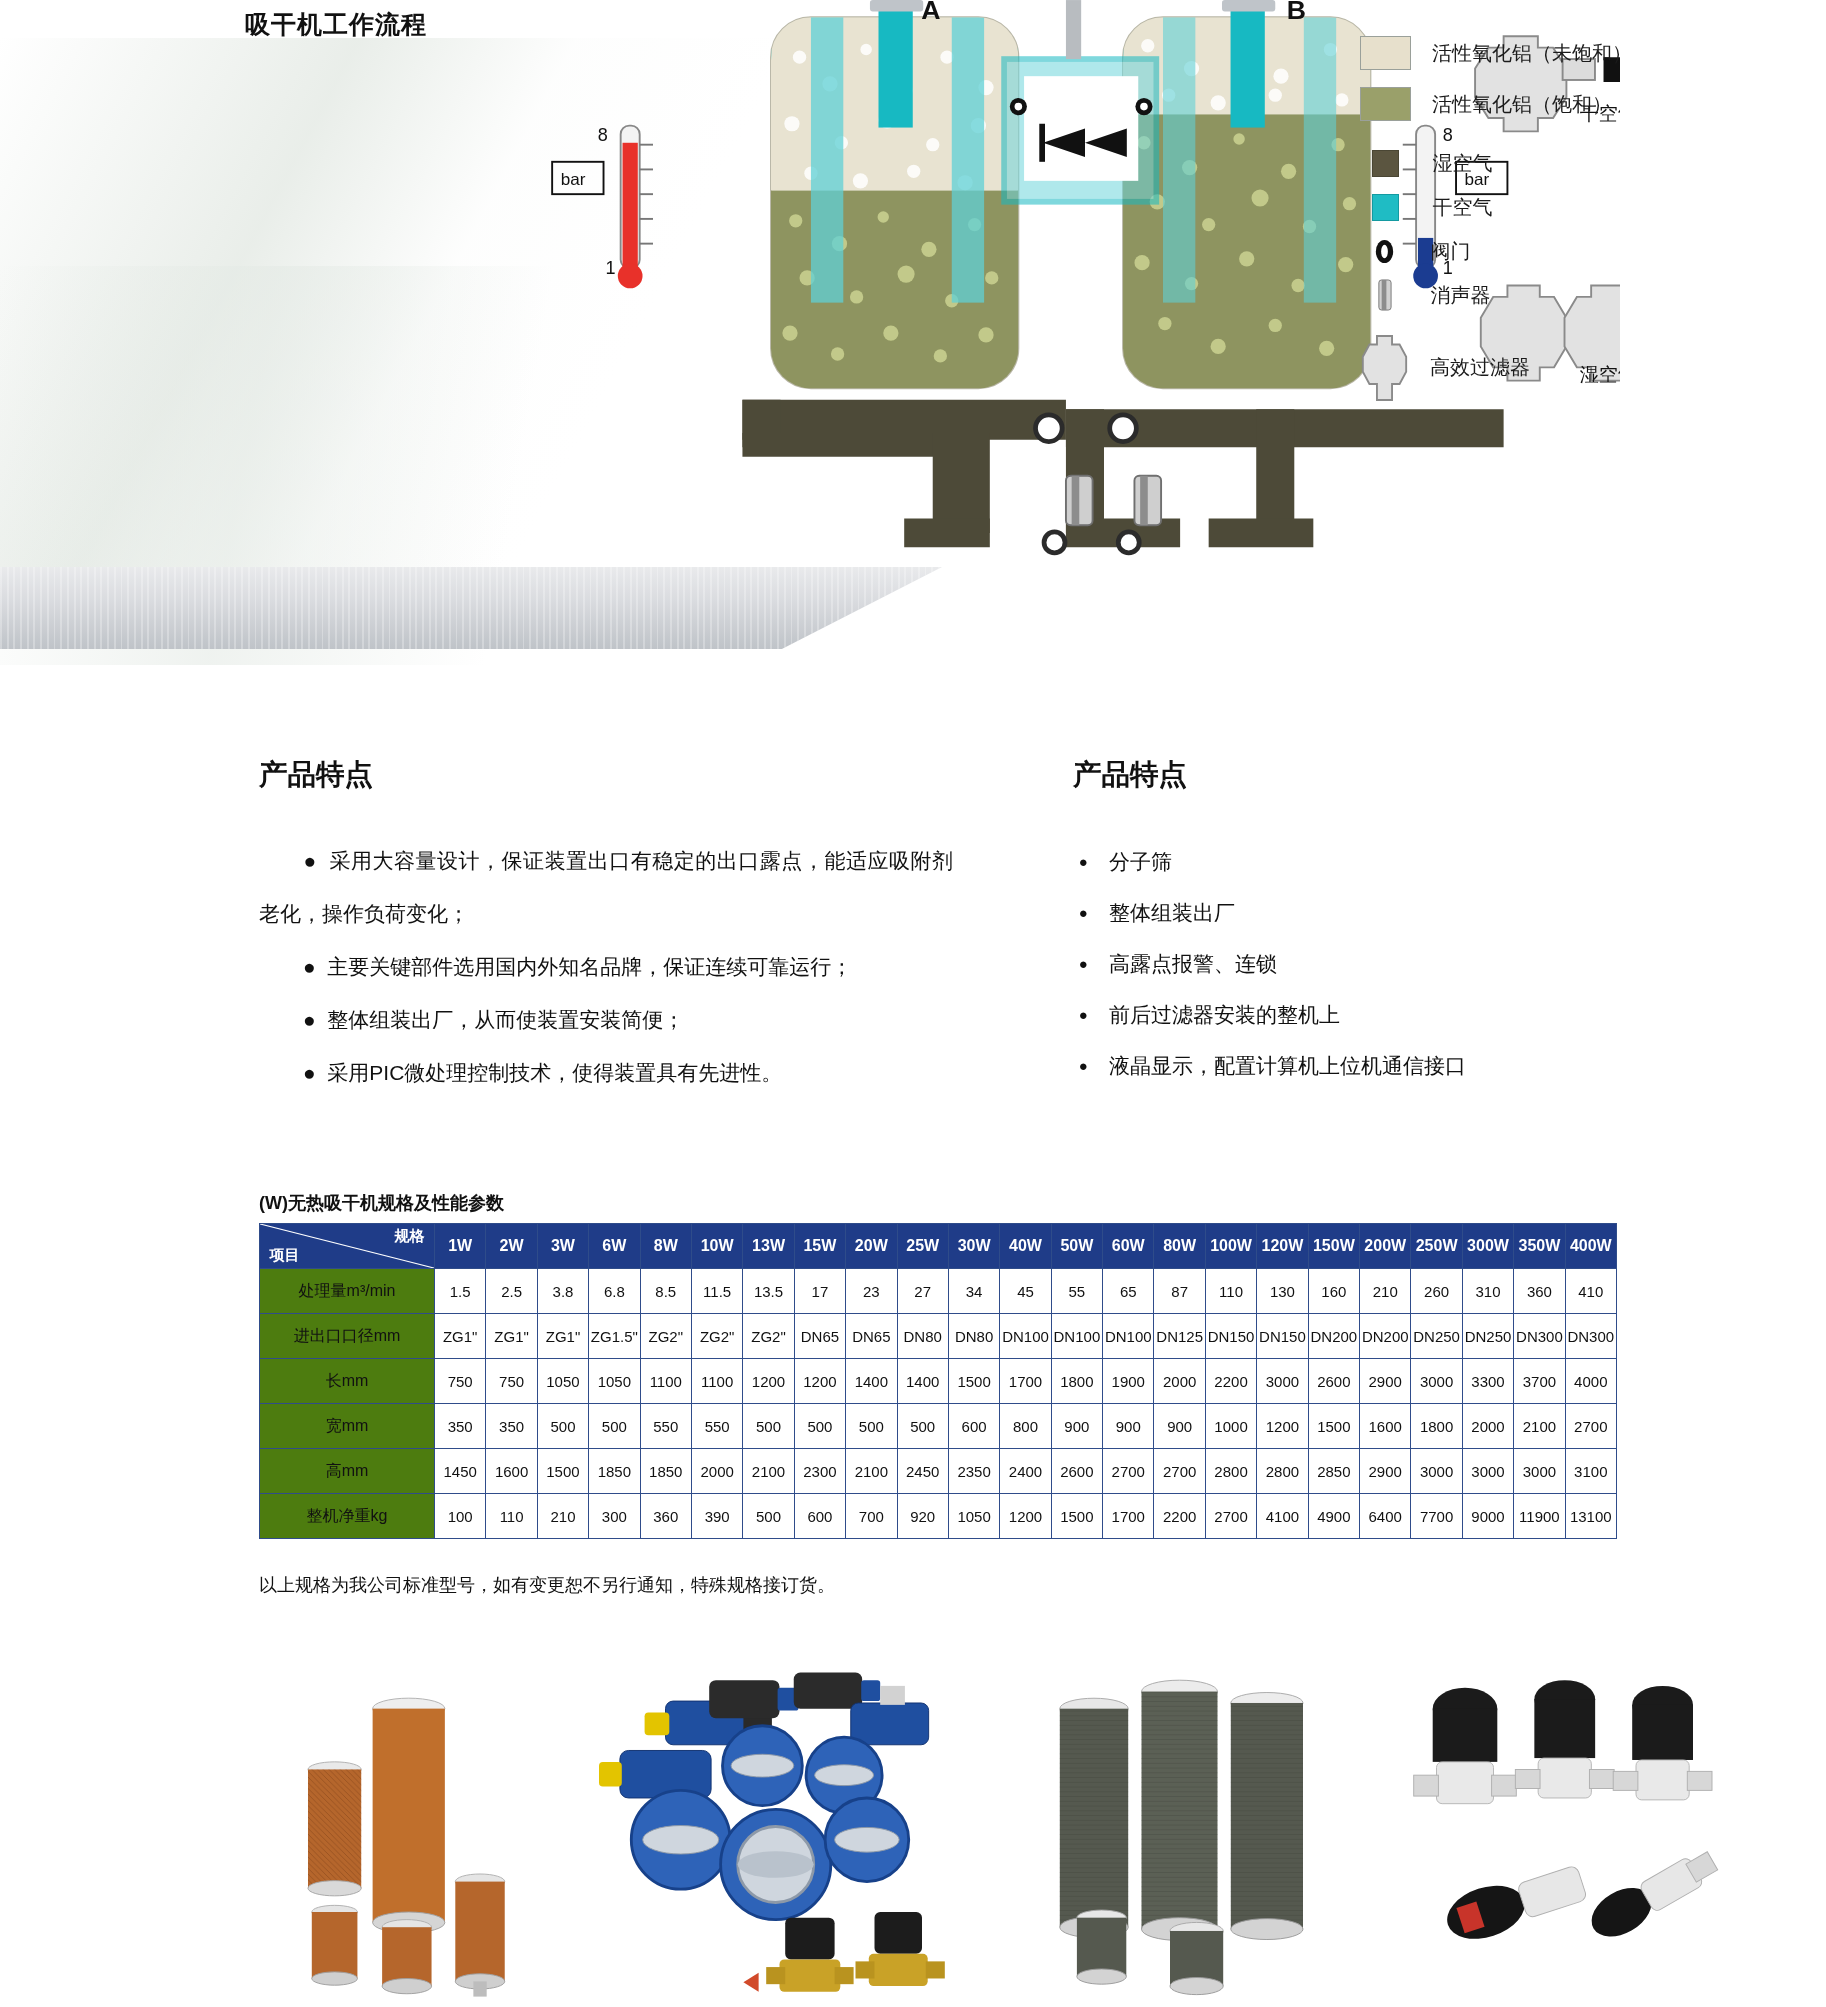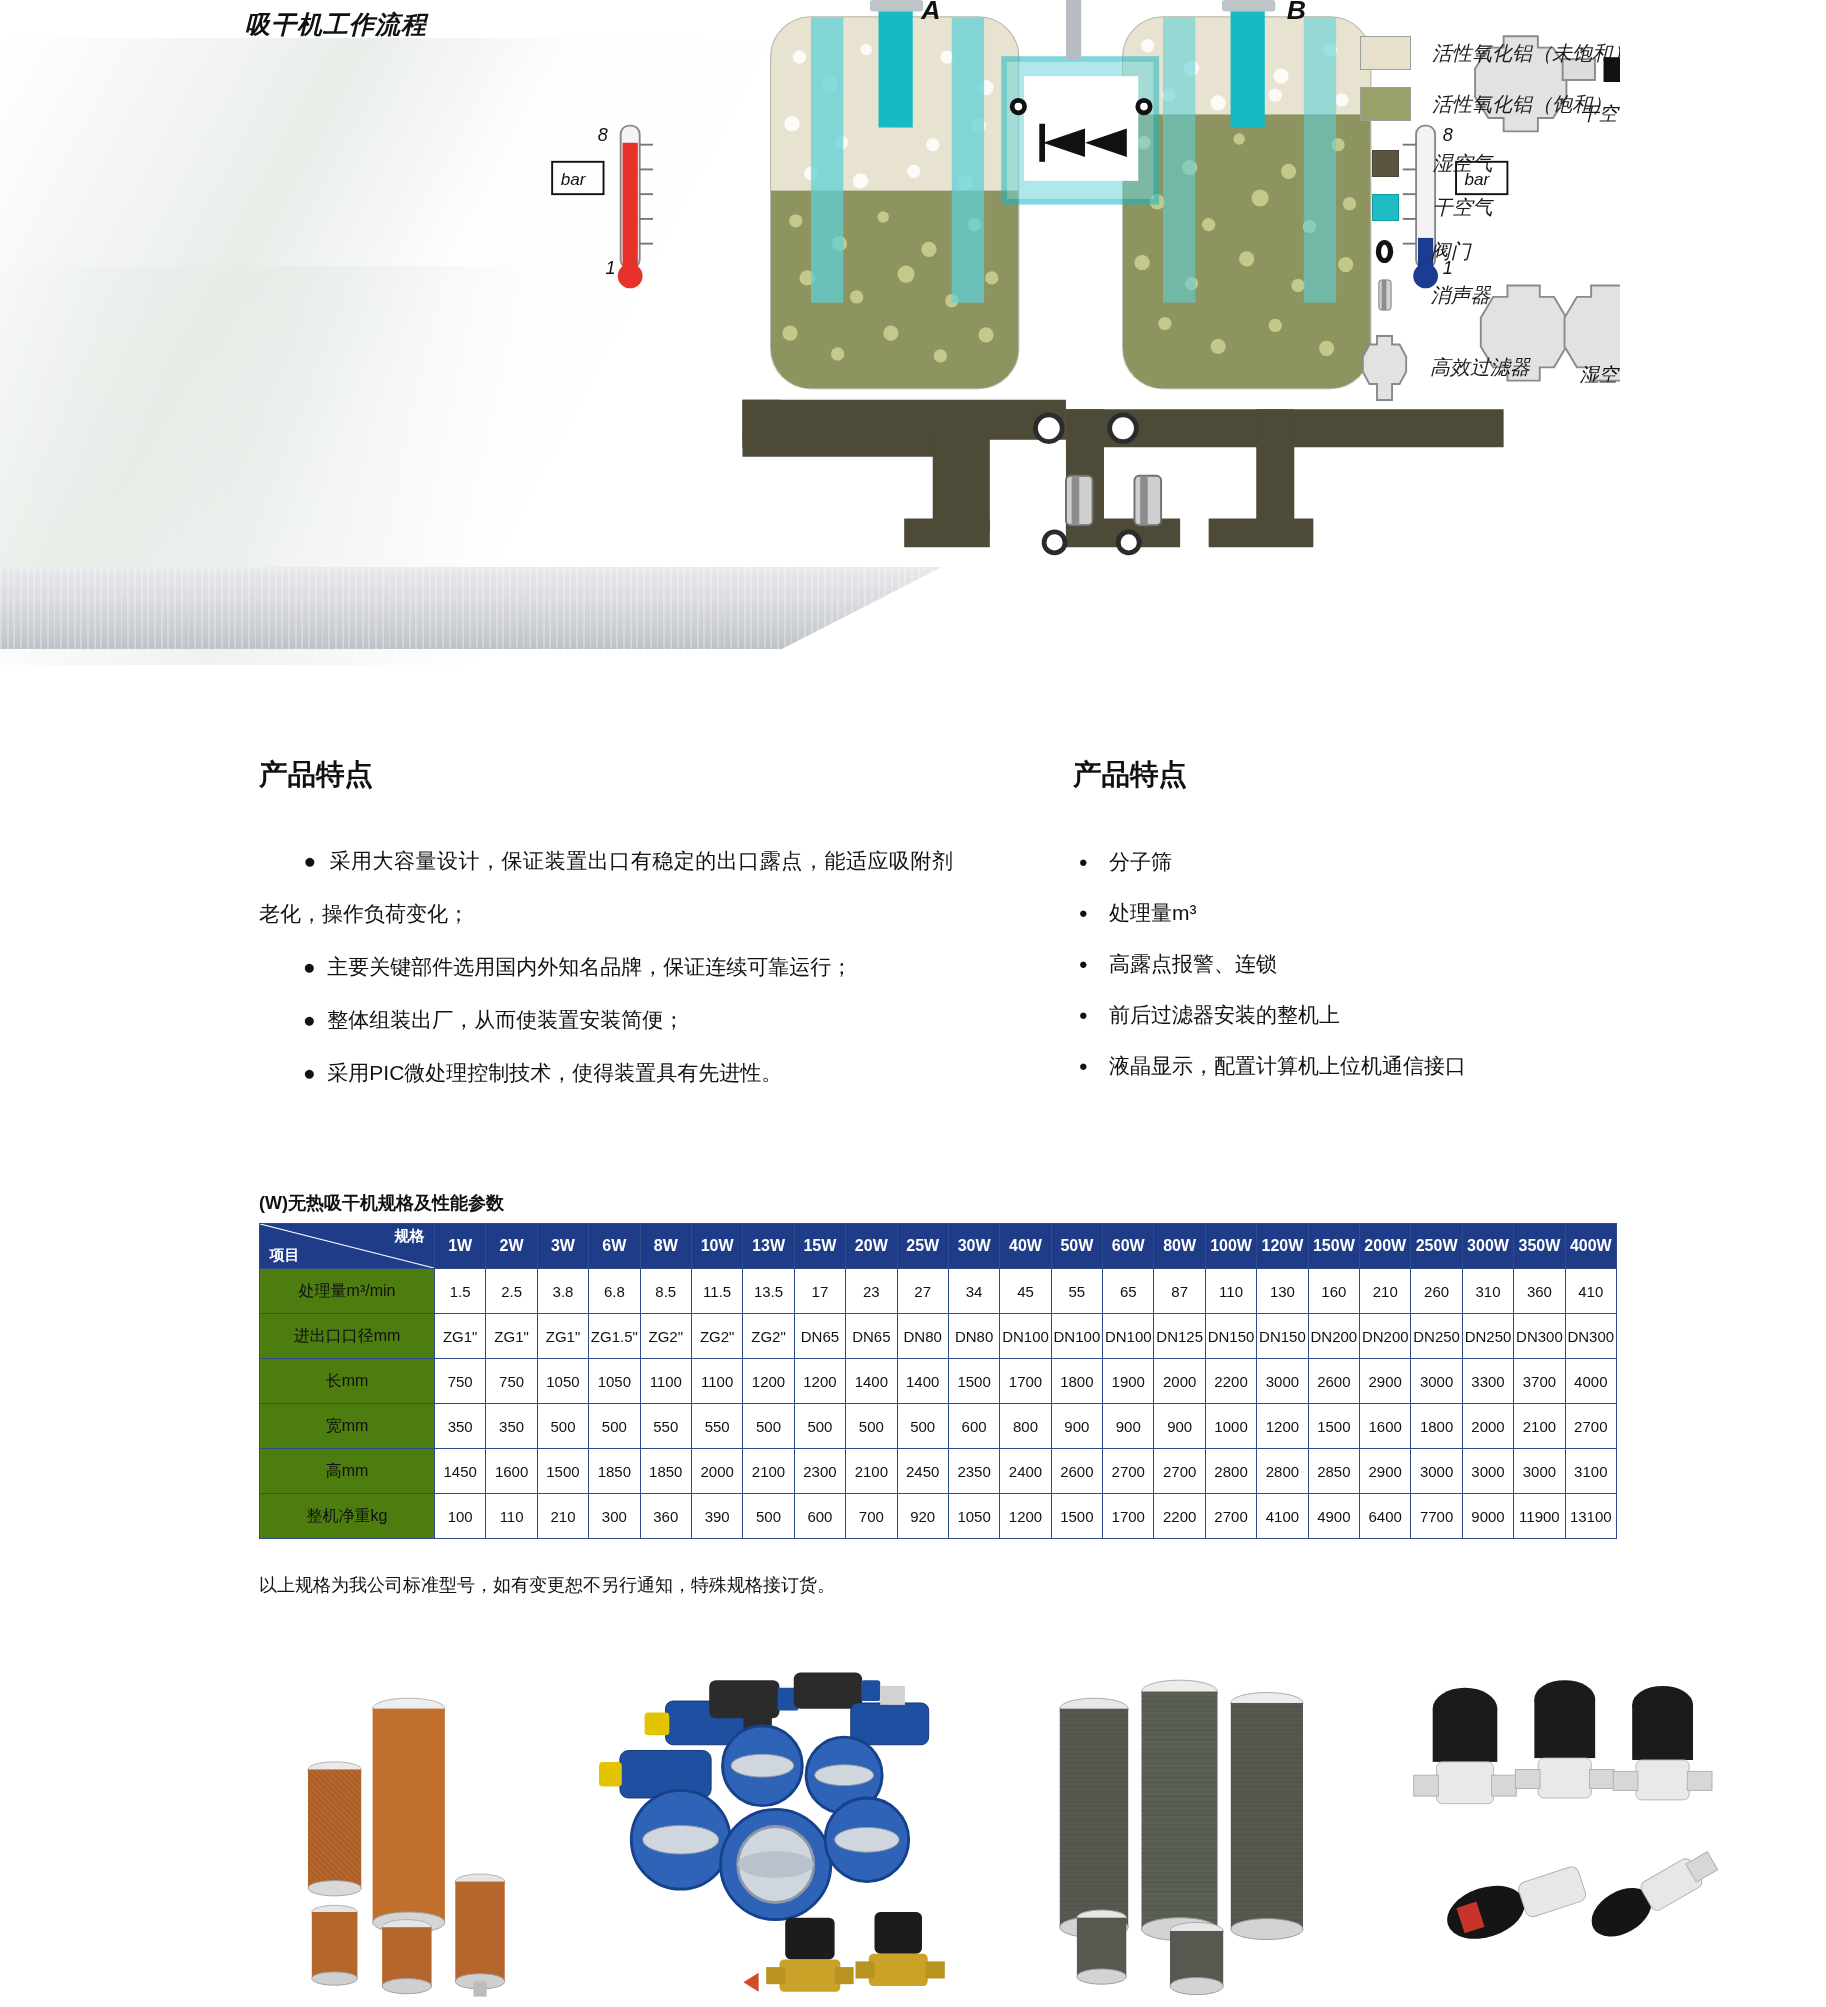--- a/index.html
+++ b/index.html
@@ -3,21 +3,21 @@
 <meta charset="utf-8">
 <style>
   html,body{margin:0;padding:0;}
   body{
     width:1826px;height:2008px;position:relative;background:#ffffff;
     font-family:"Liberation Sans","DejaVu Sans",sans-serif;color:#1a1a1a;
     overflow:hidden;
   }
 
   
-  #diagram-band{position:absolute;left:0;top:0;width:1620px;height:666px;overflow:hidden;font-style:italic;}
+  #diagram-band{position:absolute;left:0;top:0;width:1620px;height:666px;overflow:hidden;}
   #diagram-band .wash{
     position:absolute;left:0;top:38px;width:970px;height:590px;
     background:linear-gradient(118deg,rgba(255,255,255,0) 0%,rgba(226,232,226,.75) 28%,rgba(246,248,246,.2) 45%,rgba(255,255,255,0) 62%);
   }
   #diagram-band .wash2{
     position:absolute;left:0;top:266px;width:723px;height:399px;
     background:linear-gradient(100deg,rgba(255,255,255,0) 0%,rgba(228,234,229,.6) 35%,rgba(255,255,255,0) 70%);
   }
   .grey-wedge{
     position:absolute;left:0;top:567px;width:942px;height:82px;
@@ -313,21 +313,21 @@
     <p><span style="display:inline-block;width:44px;"></span>●&nbsp; <span>主要关键部件选用国内外知名品牌，保证连续可靠运行；</span></p>
     <p><span style="display:inline-block;width:44px;"></span>●&nbsp; <span>整体组装出厂，从而使装置安装简便；</span></p>
     <p><span style="display:inline-block;width:44px;"></span>●&nbsp; <span>采用PIC微处理控制技术，使得装置具有先进性。</span></p>
   </div>
 </div>
 
 <div id="features-right">
   <div class="sec-title">产品特点</div>
   <ul class="feat-right-list">
     <li>分子筛</li>
-    <li>处理量m³</li>
+    <li>整体组装出厂</li>
     <li>高露点报警、连锁</li>
     <li>前后过滤器安装的整机上</li>
     <li>液晶显示，配置计算机上位机通信接口</li>
   </ul>
 </div>
 
 <div id="spec-section">
   <div id="spec-title">(W)无热吸干机规格及性能参数</div>
   <table class="spec">
     <colgroup>

